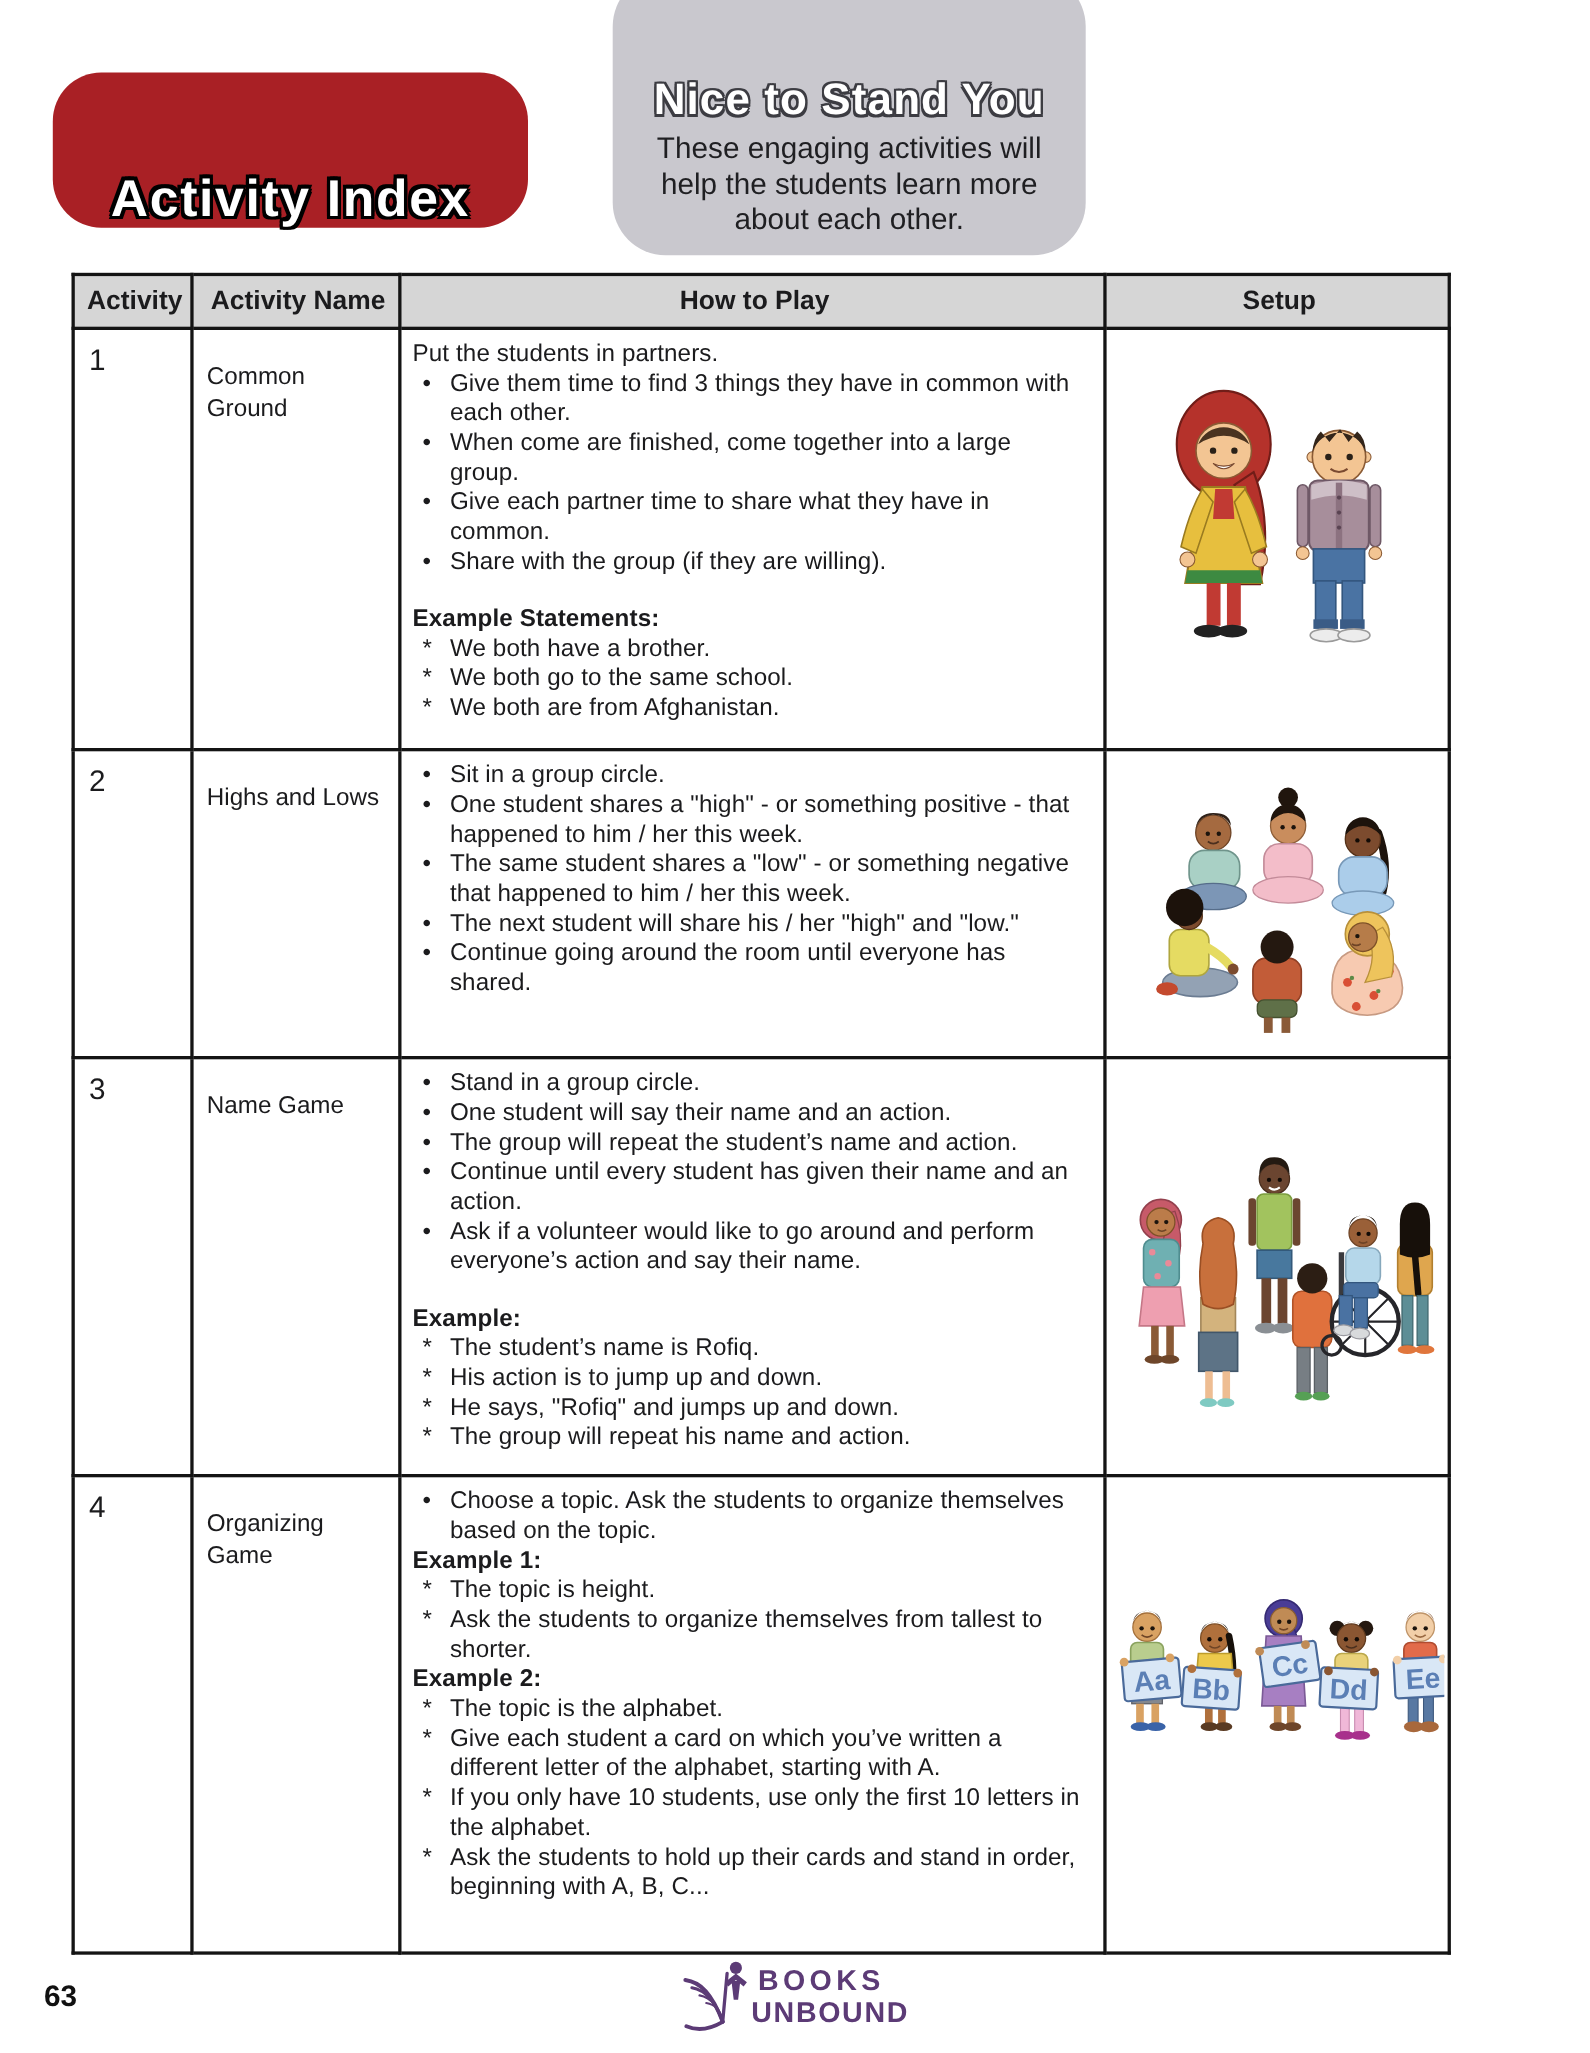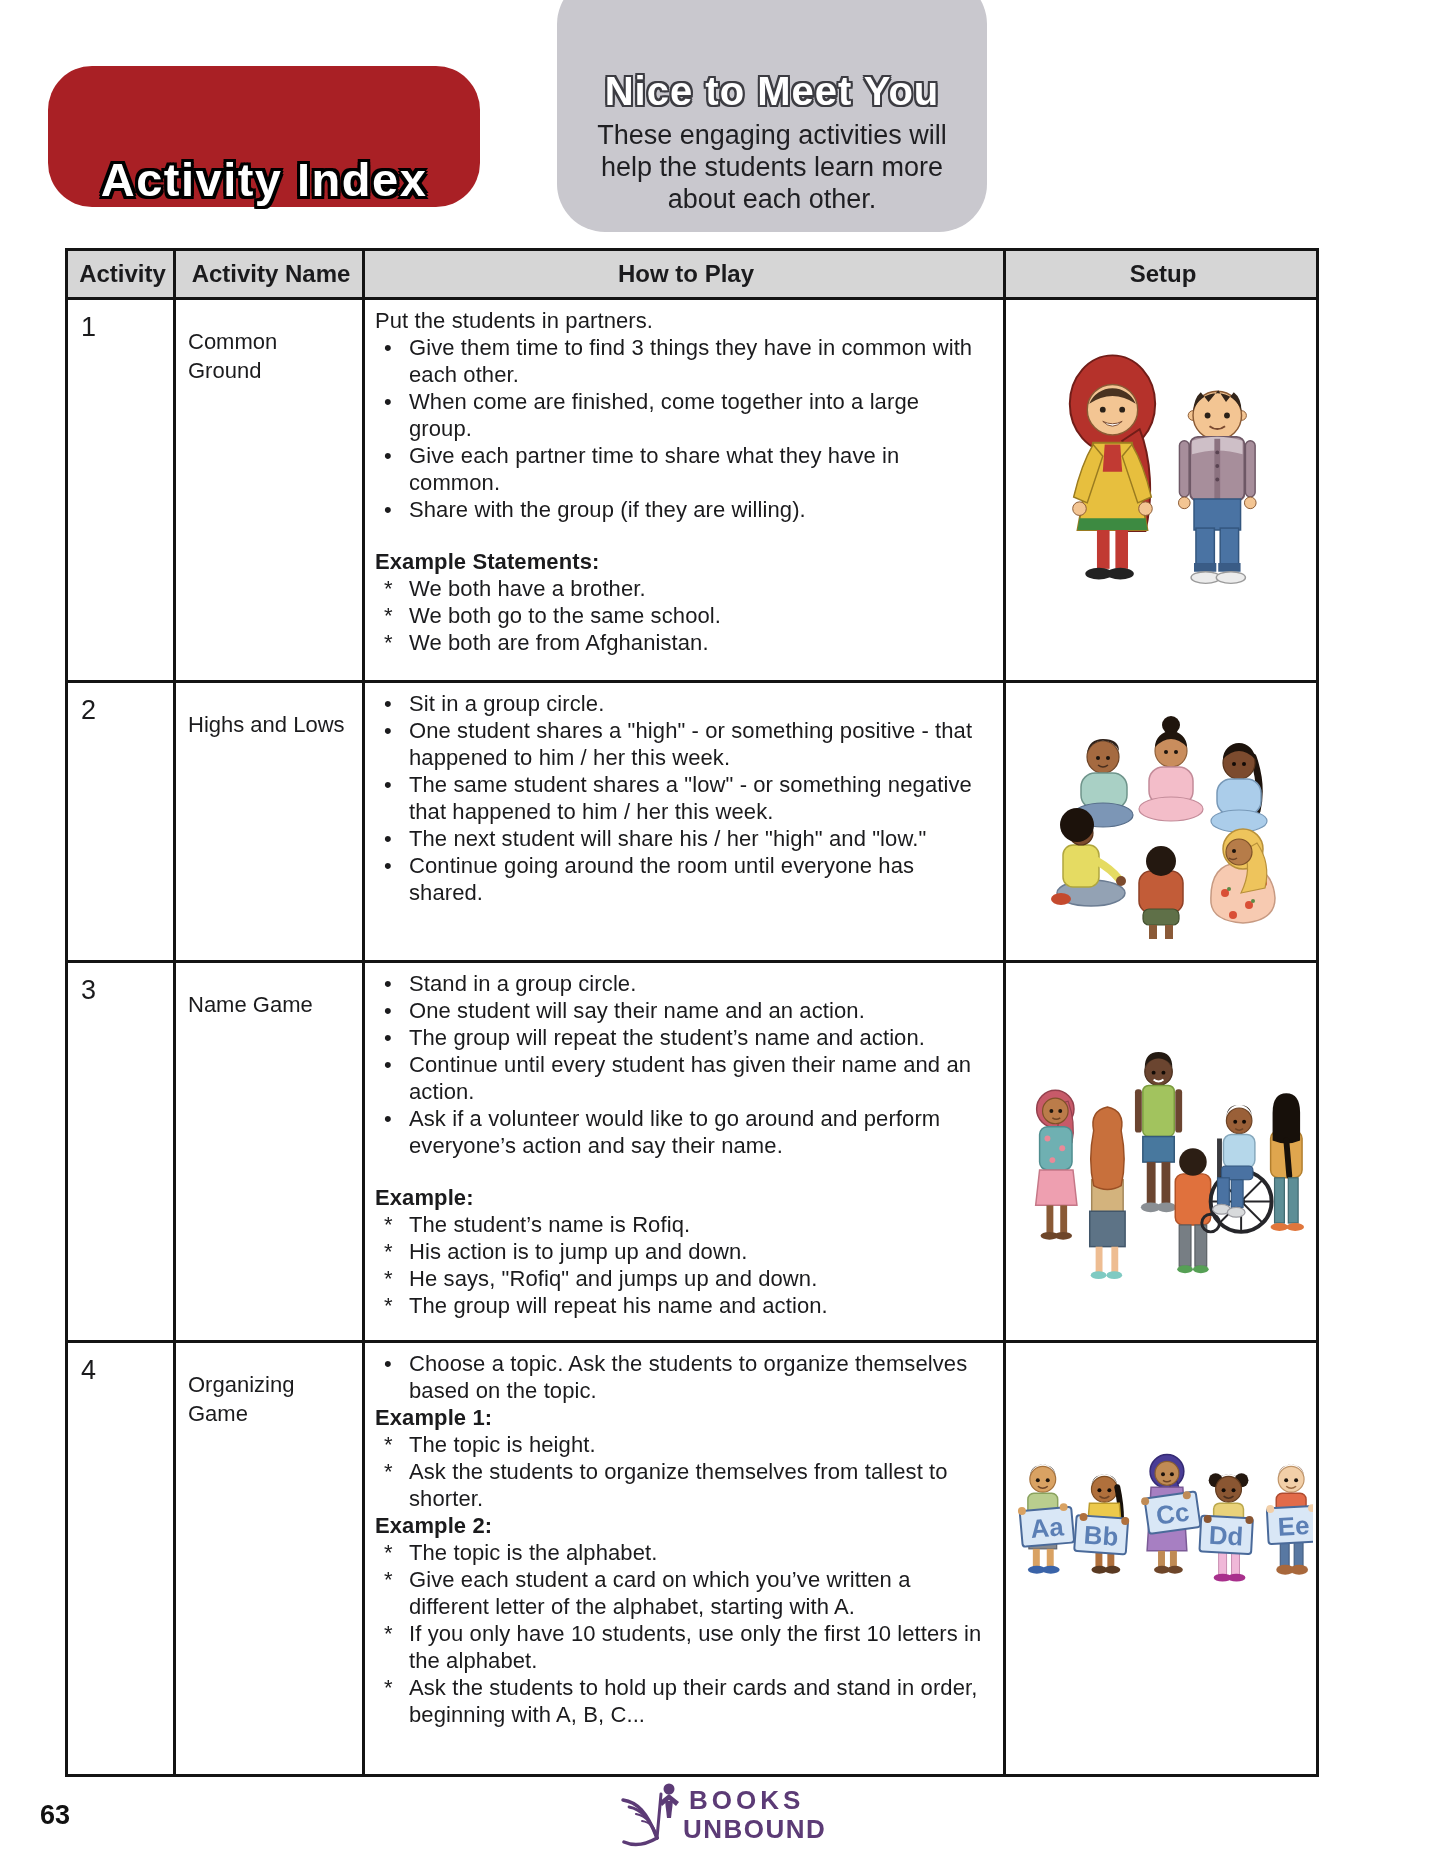--- a/index.html
+++ b/index.html
@@ -64,21 +64,21 @@
 </head>
 <body>
 
 <div class="page">
 
   <div class="badge">
     <div class="badge-text">Activity Index</div>
   </div>
 
   <div class="bubble">
-    <div class="bubble-title">Nice to Meet You</div>
+    <div class="bubble-title">Nice to Stand You</div>
     <div class="bubble-sub">These engaging activities will help the students learn more about each other.</div>
   </div>
 
   <table class="tbl">
     <colgroup>
         <col class="w0">
         <col class="w1">
         <col class="w2">
         <col class="w3">
       </colgroup>

